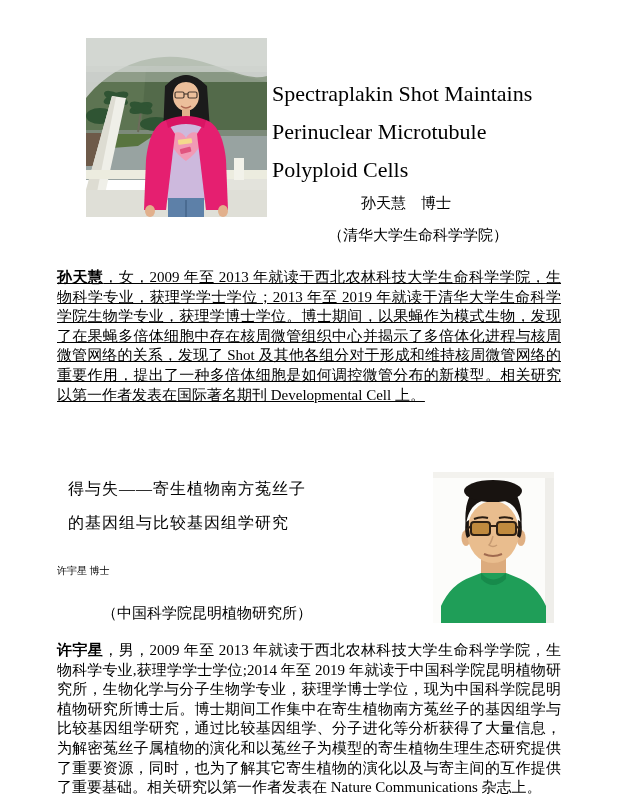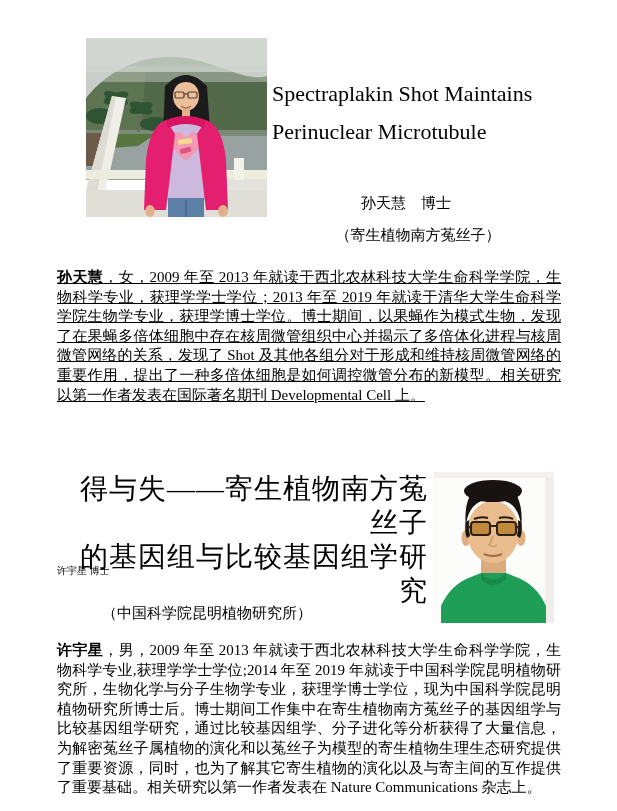--- a/index.html
+++ b/index.html
@@ -32,23 +32,22 @@
   .bio1 {
     left: 57px; top: 268px; width: 504px;
     font-size: 15px; line-height: 19.6px;
     text-align: justify;
     text-decoration: underline;
   }
 
   
   .title2 {
     left: 68px; top: 472px; width: 360px;
-    font-size: 28px; line-height: 34px;
+    font-size: 16px; line-height: 34px;
     letter-spacing: 1px;
-    text-align: right;
   }
   .name2 {
     left: 57px; top: 564px; width: 300px;
     font-size: 10px; text-align: left;
   }
   .aff2 {
     left: 57px; top: 604px; width: 300px;
     font-size: 15px; text-align: center;
   }
   .photo2 { left: 433px; top: 472px; width: 121px; height: 151px; }
@@ -132,24 +131,25 @@
 
       <rect x="82" y="160" width="36" height="19" fill="#5d80a8"></rect>
       <line x1="100" y1="162" x2="100" y2="179" stroke="#4a6b91" stroke-width="2"></line>
     </g>
   </svg>
 </div>
 
 <div class="abs title1">
   <div>Spectraplakin Shot Maintains</div>
   <div>Perinuclear Microtubule</div>
+  <div>Polyploid Cells</div>
 </div>
 
 <div class="abs name1">孙天慧　博士</div>
-<div class="abs aff1">（寄生植物南方菟丝子）</div>
+<div class="abs aff1">（清华大学生命科学学院）</div>
 
 <div class="abs bio1 bio">
   <b>孙天慧</b><span>，女，2009 年至 2013 年就读于西北农林科技大学生命科学学院，生物科学专业，获理学学士学位；2013 年至 2019 年就读于清华大学生命科学学院生物学专业，获理学博士学位。博士期间，以果蝇作为模式生物，发现了在果蝇多倍体细胞中存在核周微管组织中心并揭示了多倍体化进程与核周微管网络的关系，发现了 Shot 及其他各组分对于形成和维持核周微管网络的重要作用，提出了一种多倍体细胞是如何调控微管分布的新模型。相关研究以第一作者发表在国际著名期刊 Developmental Cell 上。</span>
 </div>
 
 <div class="abs title2">
   <div>得与失——寄生植物南方菟丝子</div>
   <div>的基因组与比较基因组学研究</div>
 </div>
 

